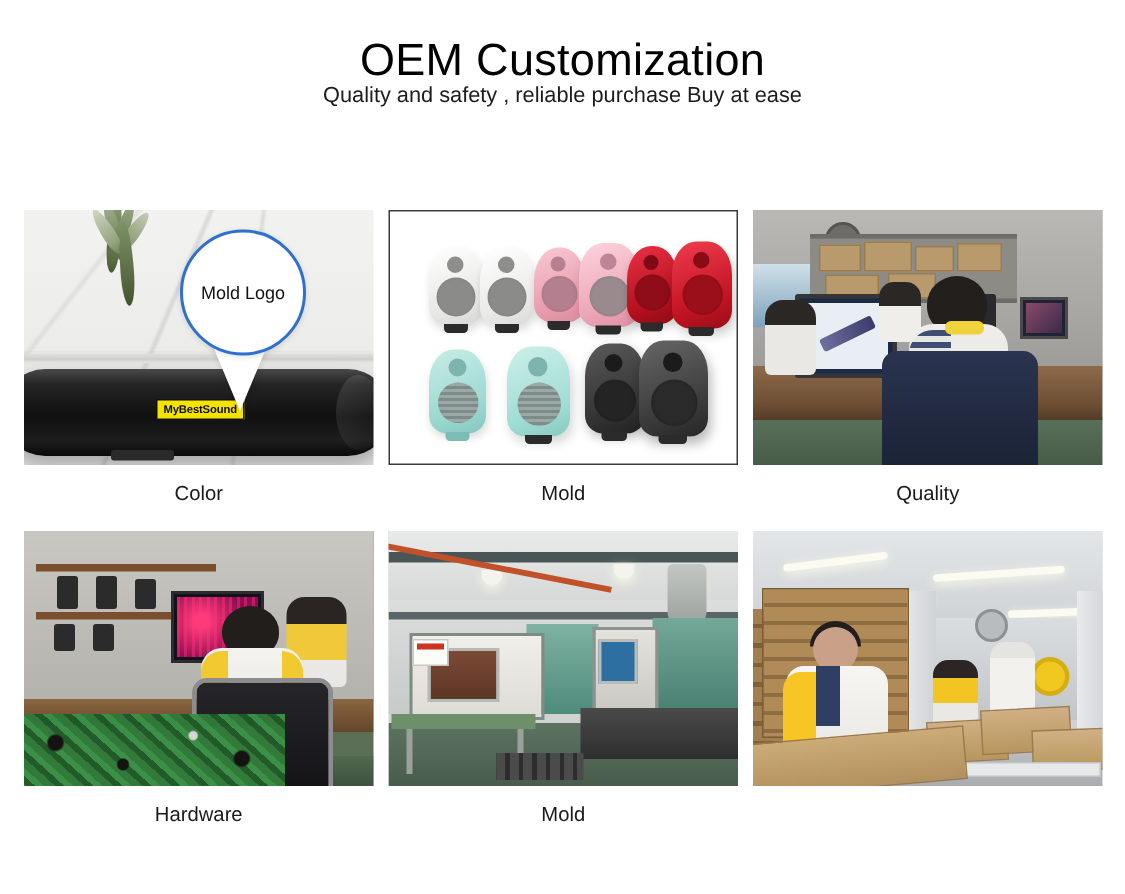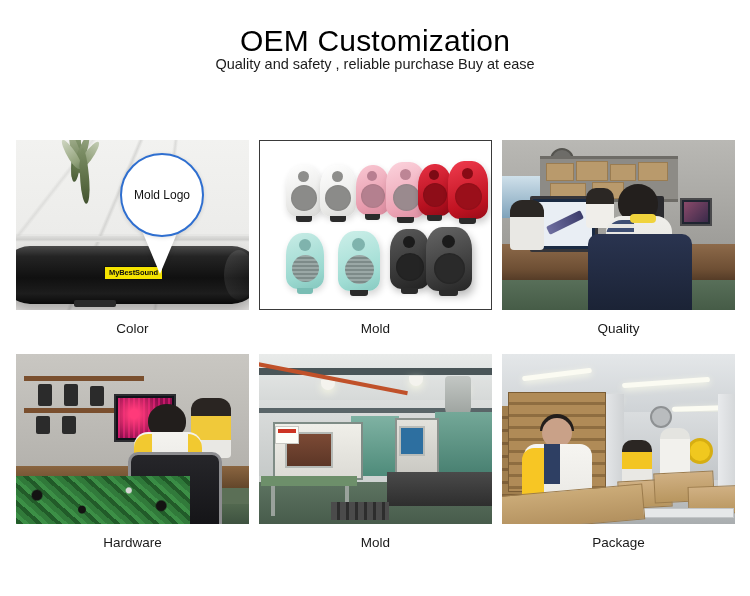--- a/index.html
+++ b/index.html
@@ -787,16 +787,15 @@
         <div class="pk-worker">
           <span class="pk-hair"></span>
           <span class="pk-head"></span>
           <span class="pk-vest"></span>
           <span class="pk-vest-y"></span>
           <span class="pk-vest-b"></span>
         </div>
         <div class="pk-box-front"></div>
       </div>
     </div>
-    <div class="caption">Package</div>
   </div>
 
 </div>
 
 </body></html>

